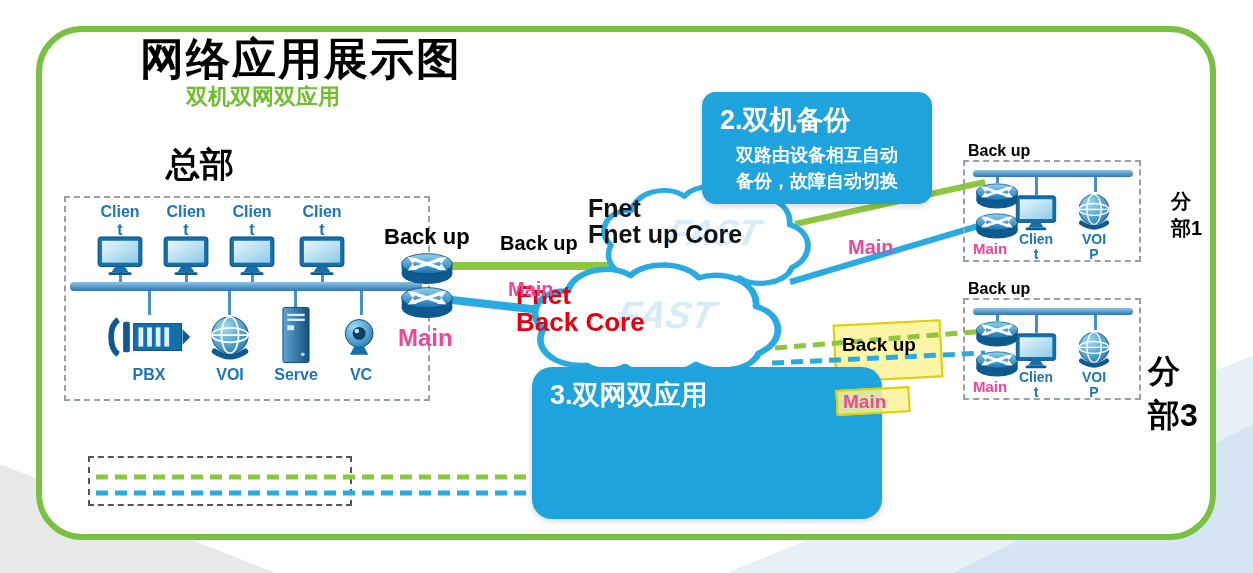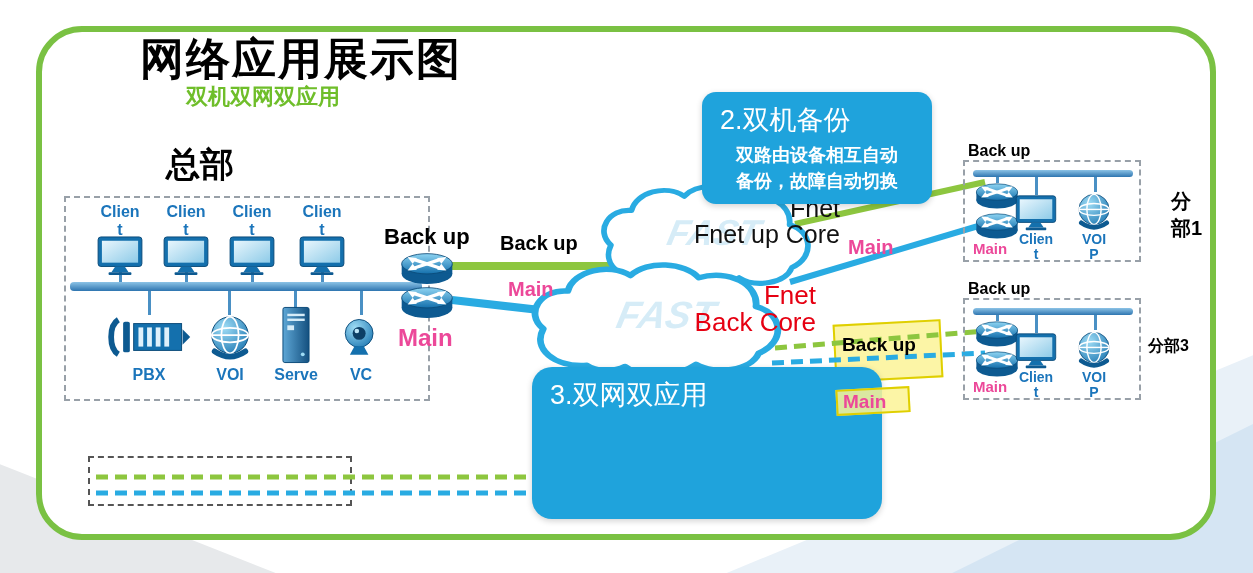--- a/index.html
+++ b/index.html
@@ -20,25 +20,25 @@
   .dashed-box{position:absolute;border:2px dashed #98A0A8;box-sizing:border-box;z-index:2;}
   .dash-dark{border-color:#555;}
   .bus{position:absolute;height:9px;background:linear-gradient(#8CC3E6,#2E75B0);border-radius:4px;z-index:2;}
   .stem{position:absolute;width:3px;background:#4A90C4;z-index:2;}
   .icon{position:absolute;z-index:5;}
   .links{position:absolute;inset:0;z-index:4;pointer-events:none;}
   .cloud{position:absolute;z-index:5;}
   .cloud>svg{position:absolute;inset:0;width:100%;height:100%;}
   .cloud .wm{position:absolute;width:100%;text-align:center;font-style:italic;font-weight:bold;
              color:#B5DEF2;opacity:.55;transform:skewX(-12deg);z-index:1;}
-  .cloud .txt{position:absolute;width:100%;text-align:right;font-weight:normal;z-index:2;line-height:1.02;}
+  .cloud .txt{position:absolute;width:100%;text-align:left;font-weight:bold;z-index:2;line-height:1.02;}
   .cloud .txt span{display:block;}
   .callout{position:absolute;background:#1FA3DC;border-radius:16px;color:#fff;z-index:6;
            box-sizing:border-box;box-shadow:0 2px 6px rgba(0,0,0,.18);}
-  .callout .t{font-weight:normal;padding:10px 18px 2px;}
+  .callout .t{font-weight:bold;padding:10px 18px 2px;}
   .callout .b{font-weight:bold;padding:2px 18px 10px;line-height:1.45;white-space:pre-line;text-align:center;}
   .hl{position:absolute;background:rgba(252,243,150,.85);border:2px solid #DFCF00;box-sizing:border-box;z-index:3;}
   .hl2{z-index:7;}
   .branch{position:absolute;width:245px;height:140px;z-index:5;}
   .branch .dashed-box,.branch .bus,.branch .stem,.branch .lbl,.branch .icon{position:absolute;}
   .z8{z-index:8;}
 </style>
 </head>
 <body>
 
@@ -280,21 +280,21 @@
     <svg class="icon" style="left:57px;top:55px;width:42px;height:36px">
         <use href="#sym-client"></use>
       </svg>
     <div class="lbl blue ctr pre" style="left:49px;top:92px;width:58px;font-size:14px;line-height:1.05;">Clien
 t</div>
     <svg class="icon" style="left:117px;top:52px;width:38px;height:38px">
         <use href="#sym-globe"></use>
       </svg>
     <div class="lbl blue ctr pre" style="left:113px;top:92px;width:46px;font-size:14px;line-height:1.05;">VOI
 P</div>
-    <div class="lbl blk" style="left:190px;top:58px;font-size:16px;">分部3</div>
+    <div class="lbl blk" style="left:190px;top:72px;font-size:32px;">分部3</div>
   </div>
 
   <div class="callout" style="left:702px;top:92px;width:230px;min-height:108px;border-radius:14px;">
     <div class="t" style="font-size:27px;">2.双机备份</div>
     <div class="b" style="font-size:18px;">双路由设备相互自动
 备份，故障自动切换</div>
   </div>
   <div class="callout" style="left:532px;top:367px;width:350px;min-height:152px;border-radius:20px;">
     <div class="t" style="font-size:27px;">3.双网双应用</div>
   </div>

